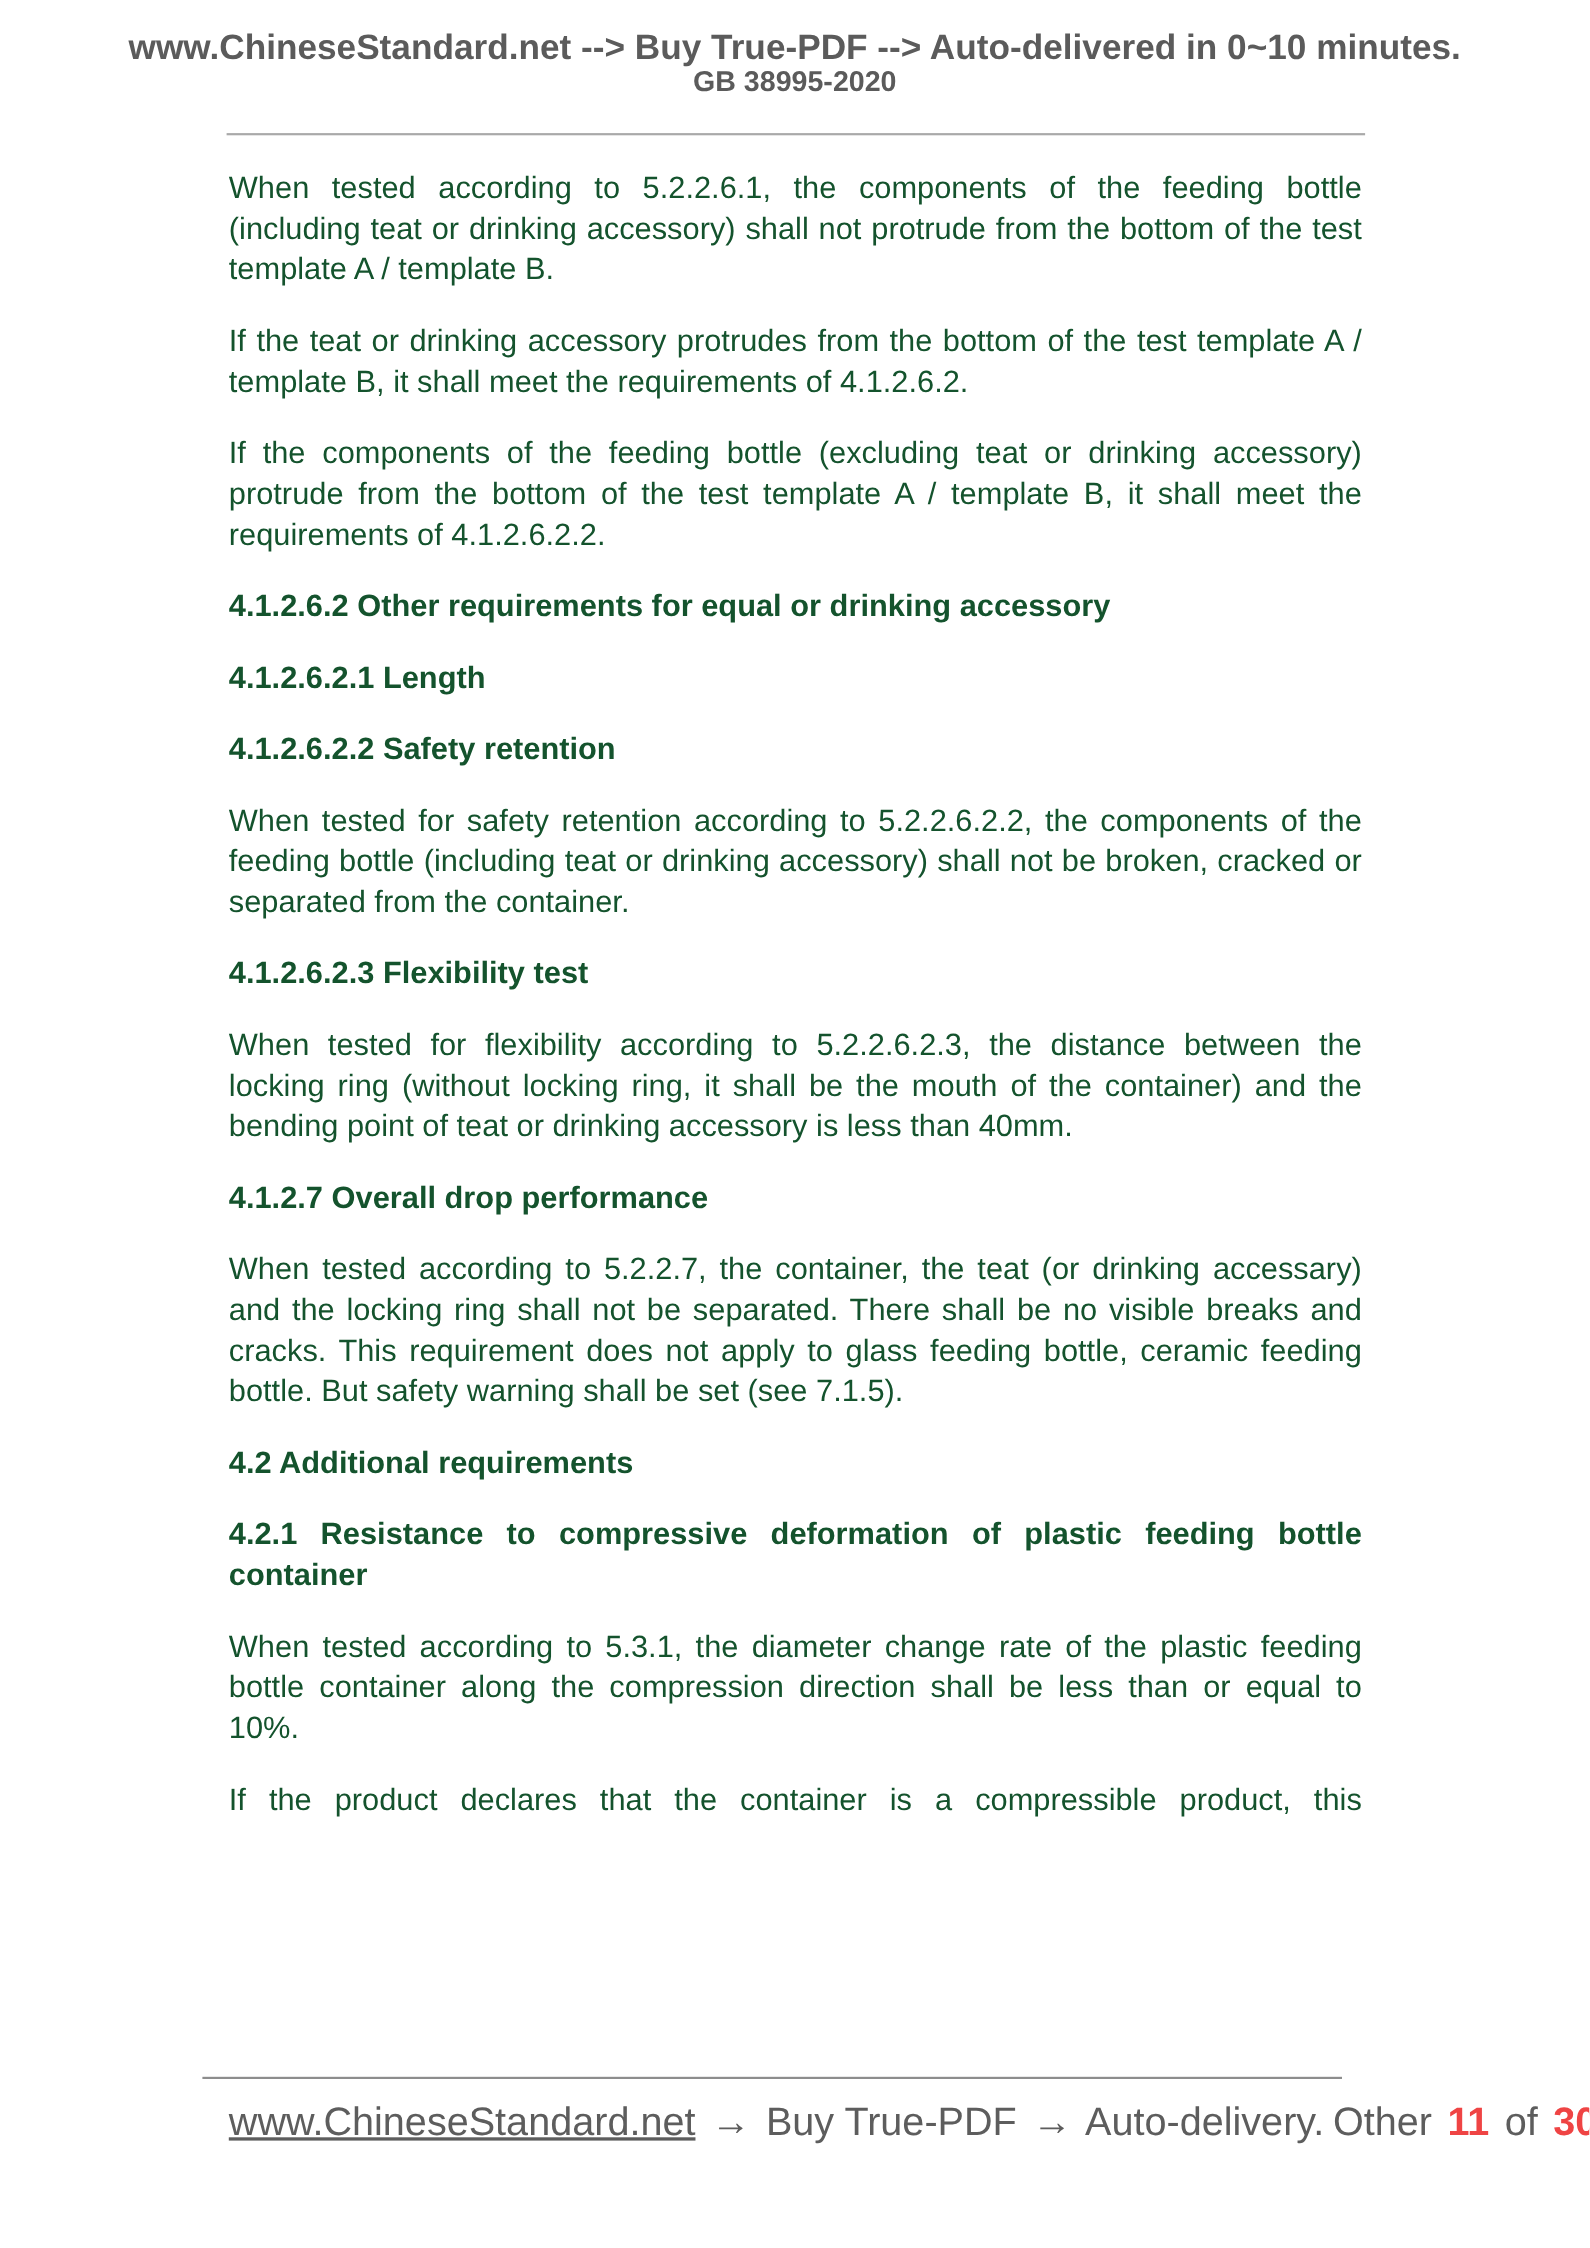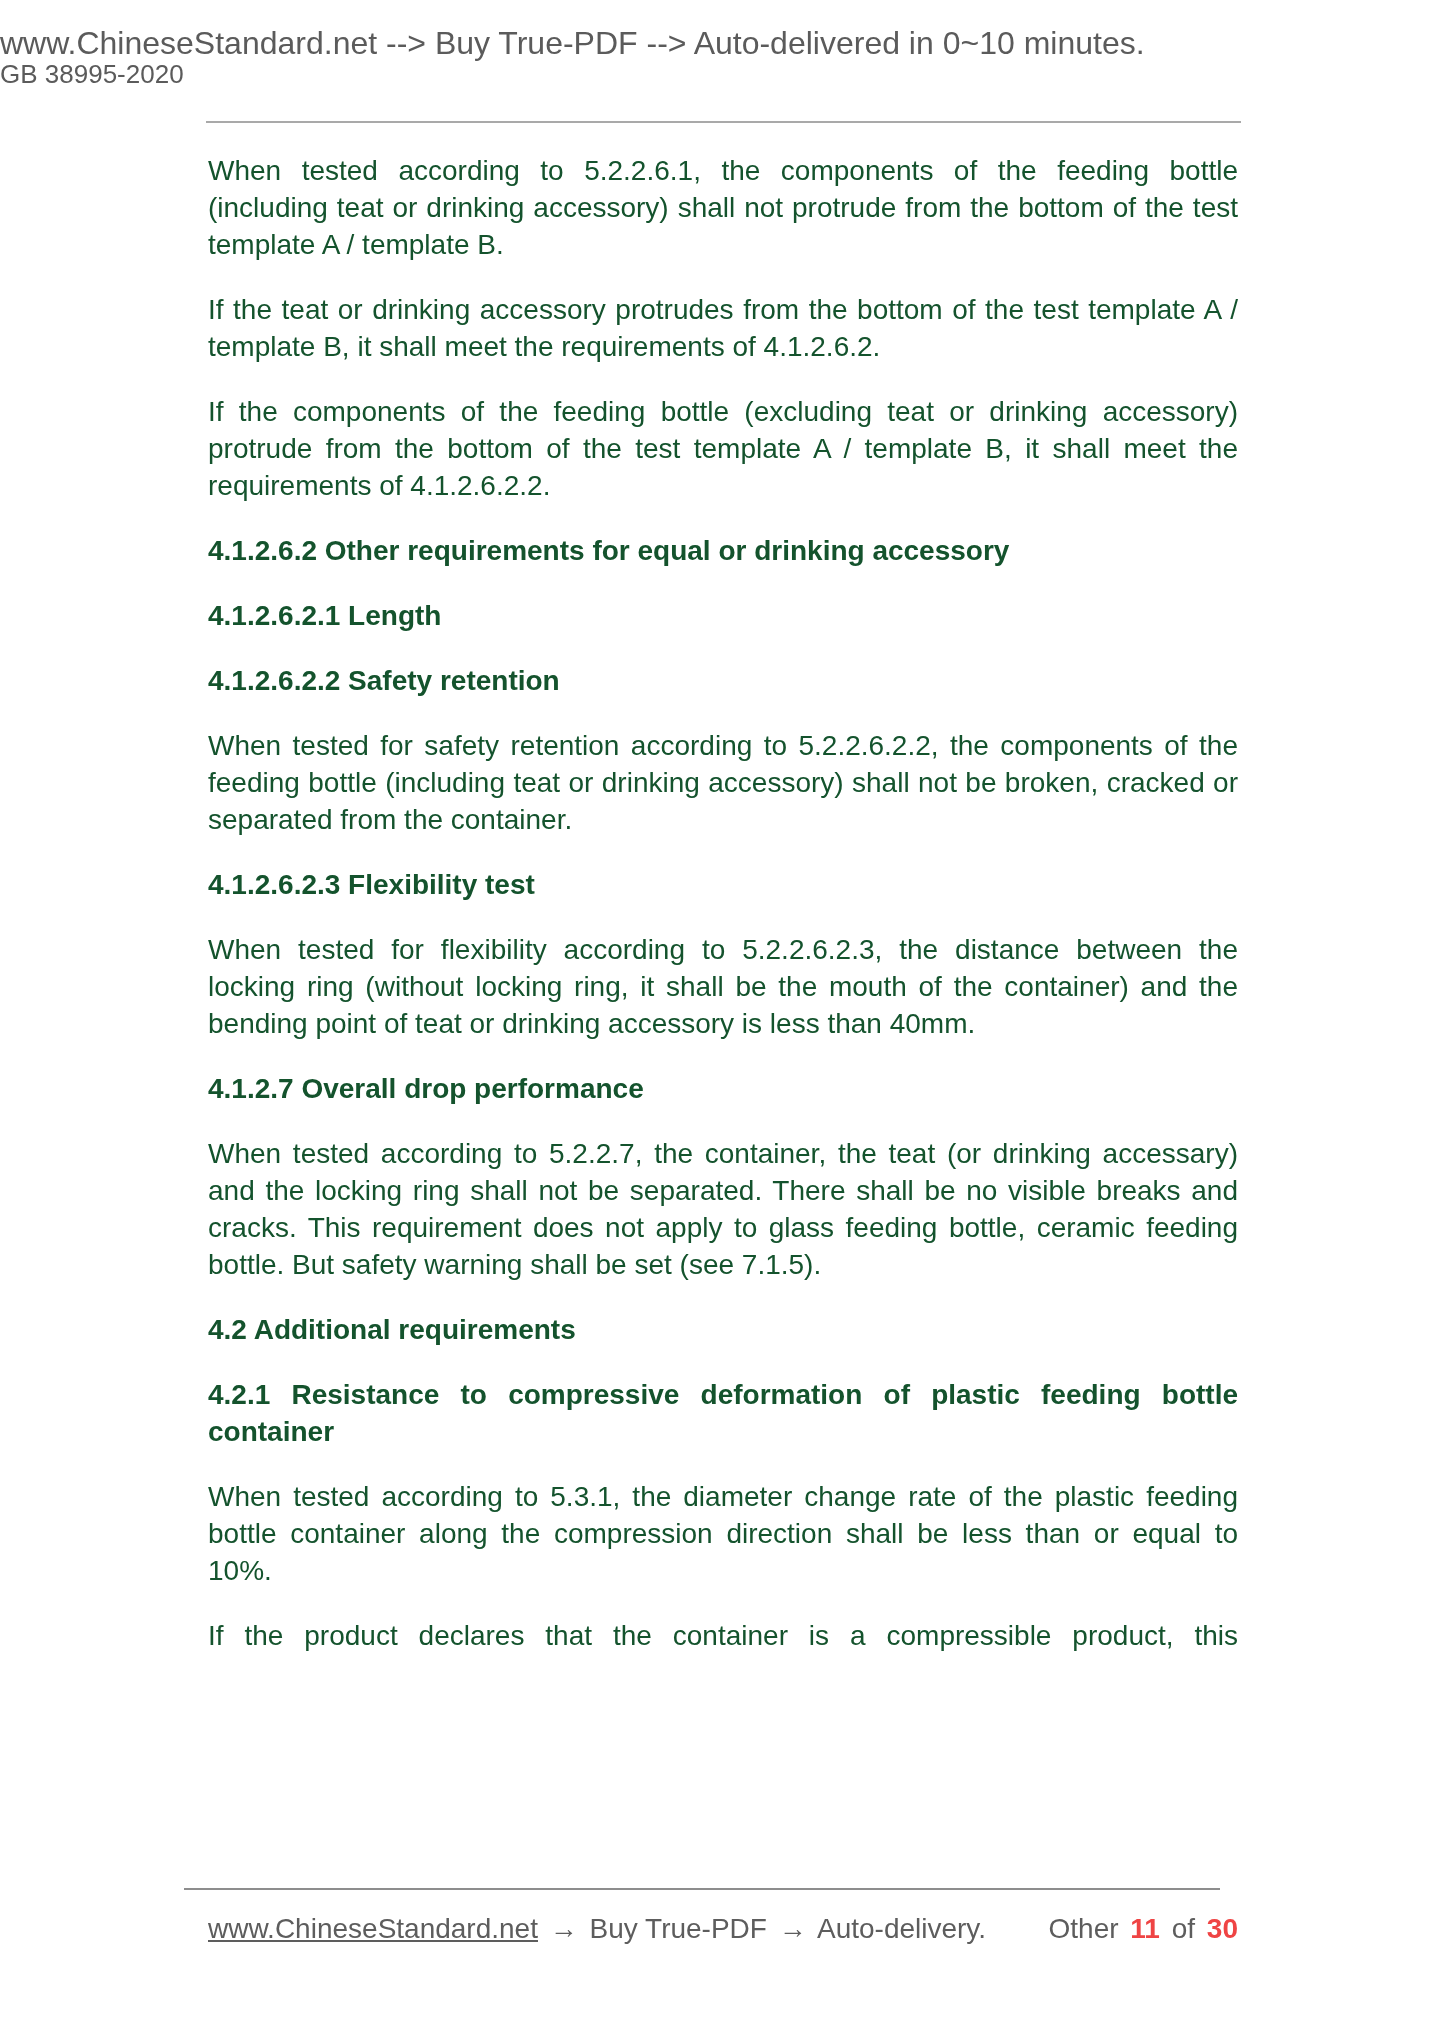--- a/index.html
+++ b/index.html
@@ -11,21 +11,23 @@
     font-family: "Liberation Sans", sans-serif;
     overflow: hidden;
   }
 
   
   .header {
     position: absolute;
     top: 26px;
     left: 0;
     width: 100%;
+    text-align: center;
     color: #5b5b5b;
+    font-weight: bold;
   }
   .header-line1 { font-size: 32px; line-height: 34px; }
   .header-line2 { font-size: 26px; line-height: 24px; margin-top: 2px; }
 
   .rule { position: absolute; height: 2px; }
   .rule-top    { top: 121px; left: 206px; width: 1035px; background: #a9a9a9; }
   .rule-bottom { top: 1888px; left: 184px; width: 1036px; background: #8d8d8d; }
 
   
   .doc-body {
@@ -46,21 +48,21 @@
 
   
   .footer {
     position: absolute;
     top: 1912px;
     left: 208px;
     width: 1030px;
     display: flex;
     justify-content: space-between;
     align-items: baseline;
-    font-size: 28px;
+    font-size: 36px;
     line-height: 34px;
     color: #5d5d5d;
     white-space: nowrap;
   }
   .footer-link { text-decoration: underline; cursor: pointer; }
   .footer-right .num { font-weight: bold; color: #ef4444; }
   .footer-right span { margin-left: 4px; }
   .footer-left span { margin-right: 4px; }
 </style>
 </head>

